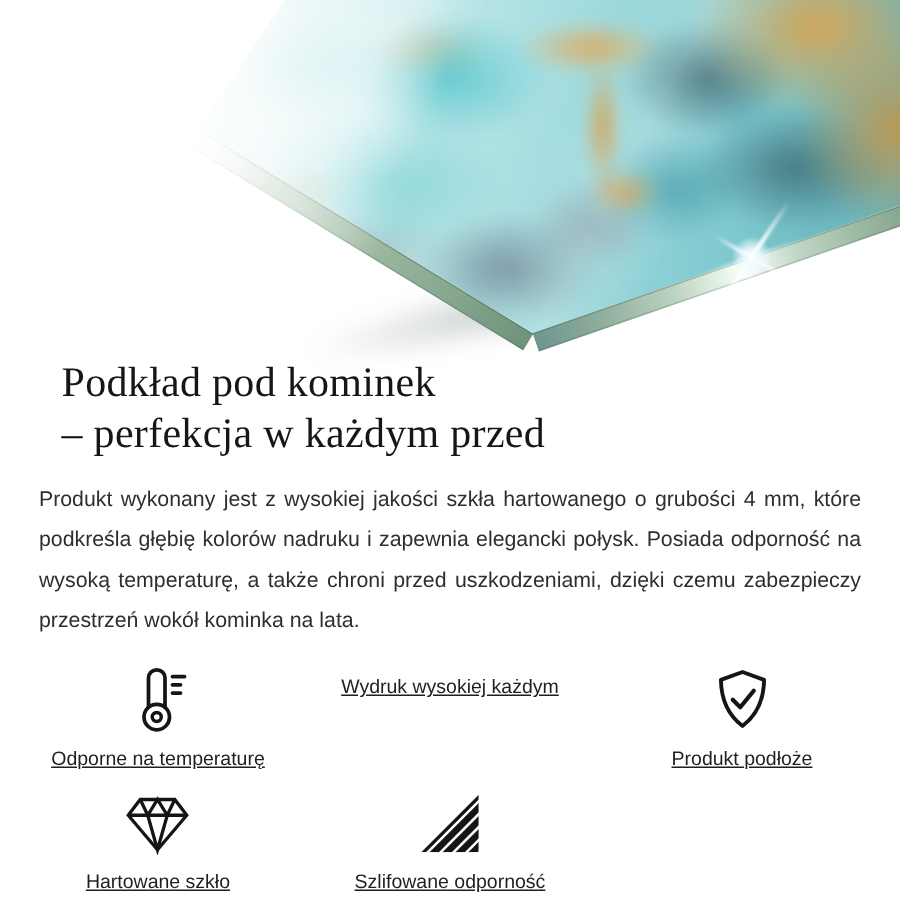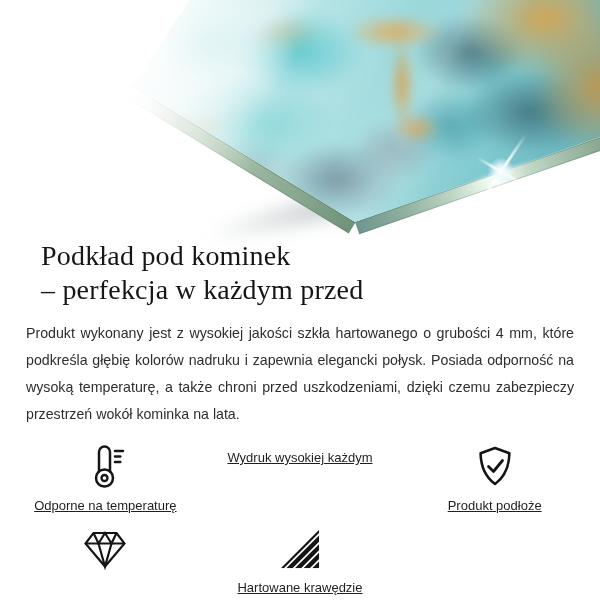--- a/index.html
+++ b/index.html
@@ -186,37 +186,38 @@
     <div class="icon-slot">
       <svg width="48" height="42" viewBox="0 0 48 42">
         <g fill="none" stroke="#151515" stroke-width="2.2" stroke-linejoin="miter">
           <path d="M12.5 5 L35.5 5 L43.5 15.5 L24 38.5 L4.5 15.5 Z"></path>
           <path d="M4.5 15.5 H43.5"></path>
           <path d="M12.5 5 L17.5 15.5 L24 5 L30.5 15.5 L35.5 5"></path>
           <path d="M17.5 15.5 L24 38.5 L30.5 15.5"></path>
         </g>
       </svg>
     </div>
+    <div class="feat-label">Hartowane szkło</div>
   </div>
 
   <div class="feat">
     <div class="icon-slot">
       <svg width="46" height="46" viewBox="0 0 48 48">
         <defs>
             <clipPath id="triClip">
               <path d="M4 44 L44 44 L44 4 Z"></path>
             </clipPath>
           </defs>
         <g clip-path="url(#triClip)" stroke="#151515" stroke-width="4.6">
           <path d="M2 46 L46 2"></path>
           <path d="M10.5 46.5 L46.5 10.5"></path>
           <path d="M19 47 L47 19"></path>
           <path d="M27.5 47.5 L47.5 27.5"></path>
           <path d="M36 48 L48 36"></path>
           <path d="M44.5 48.5 L48.5 44.5"></path>
         </g>
       </svg>
     </div>
-    <div class="feat-label">Hartowane krawędzie</div>
+    <div class="feat-label">Szlifowane odporność</div>
   </div>
 
 
 </div>
 
 </body></html>

